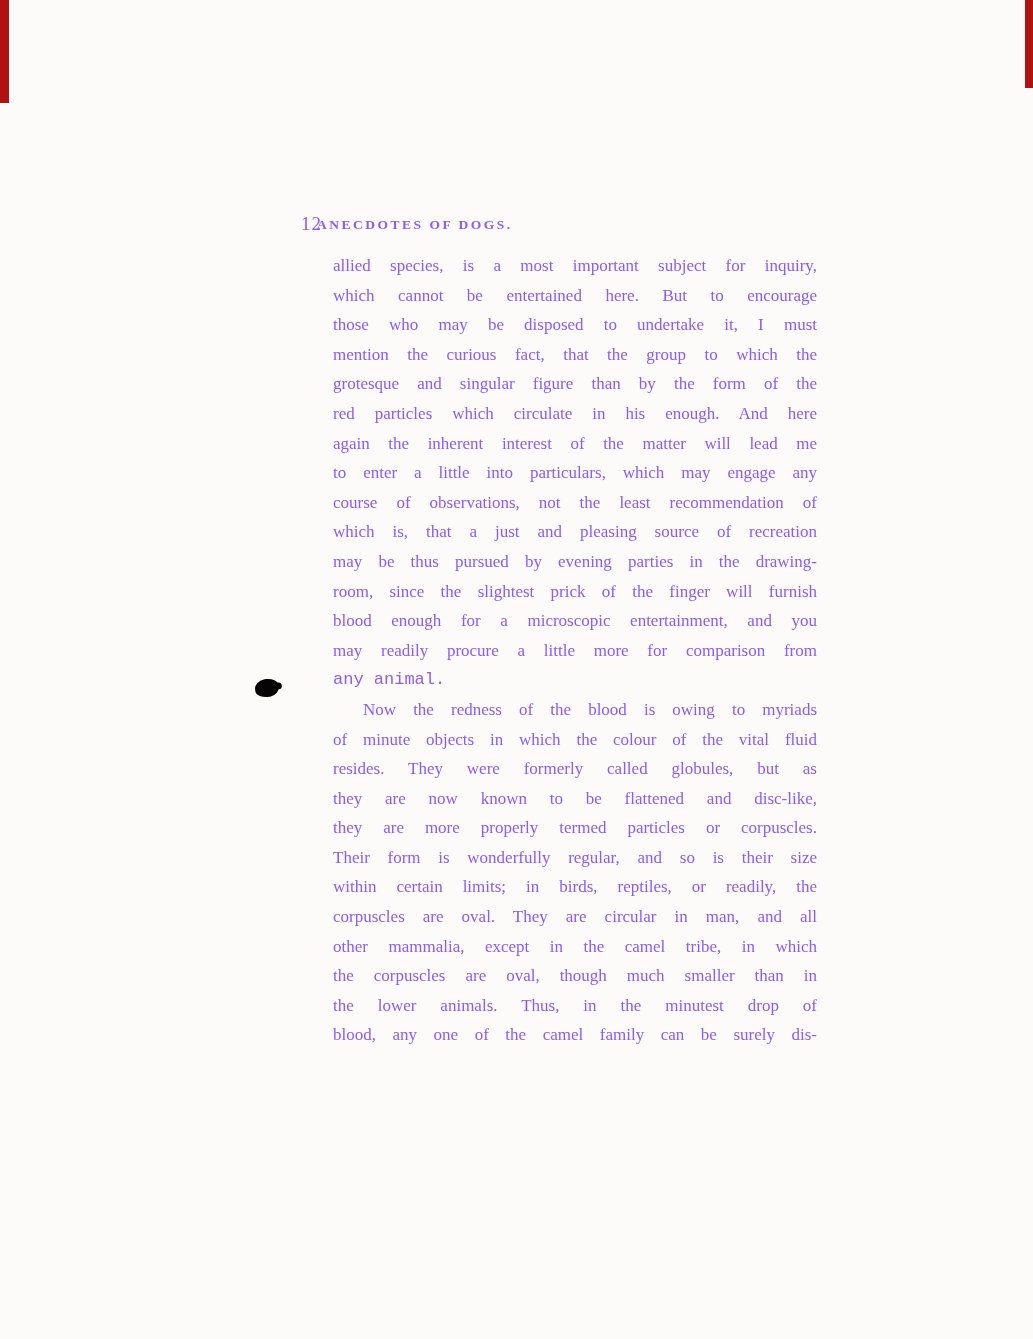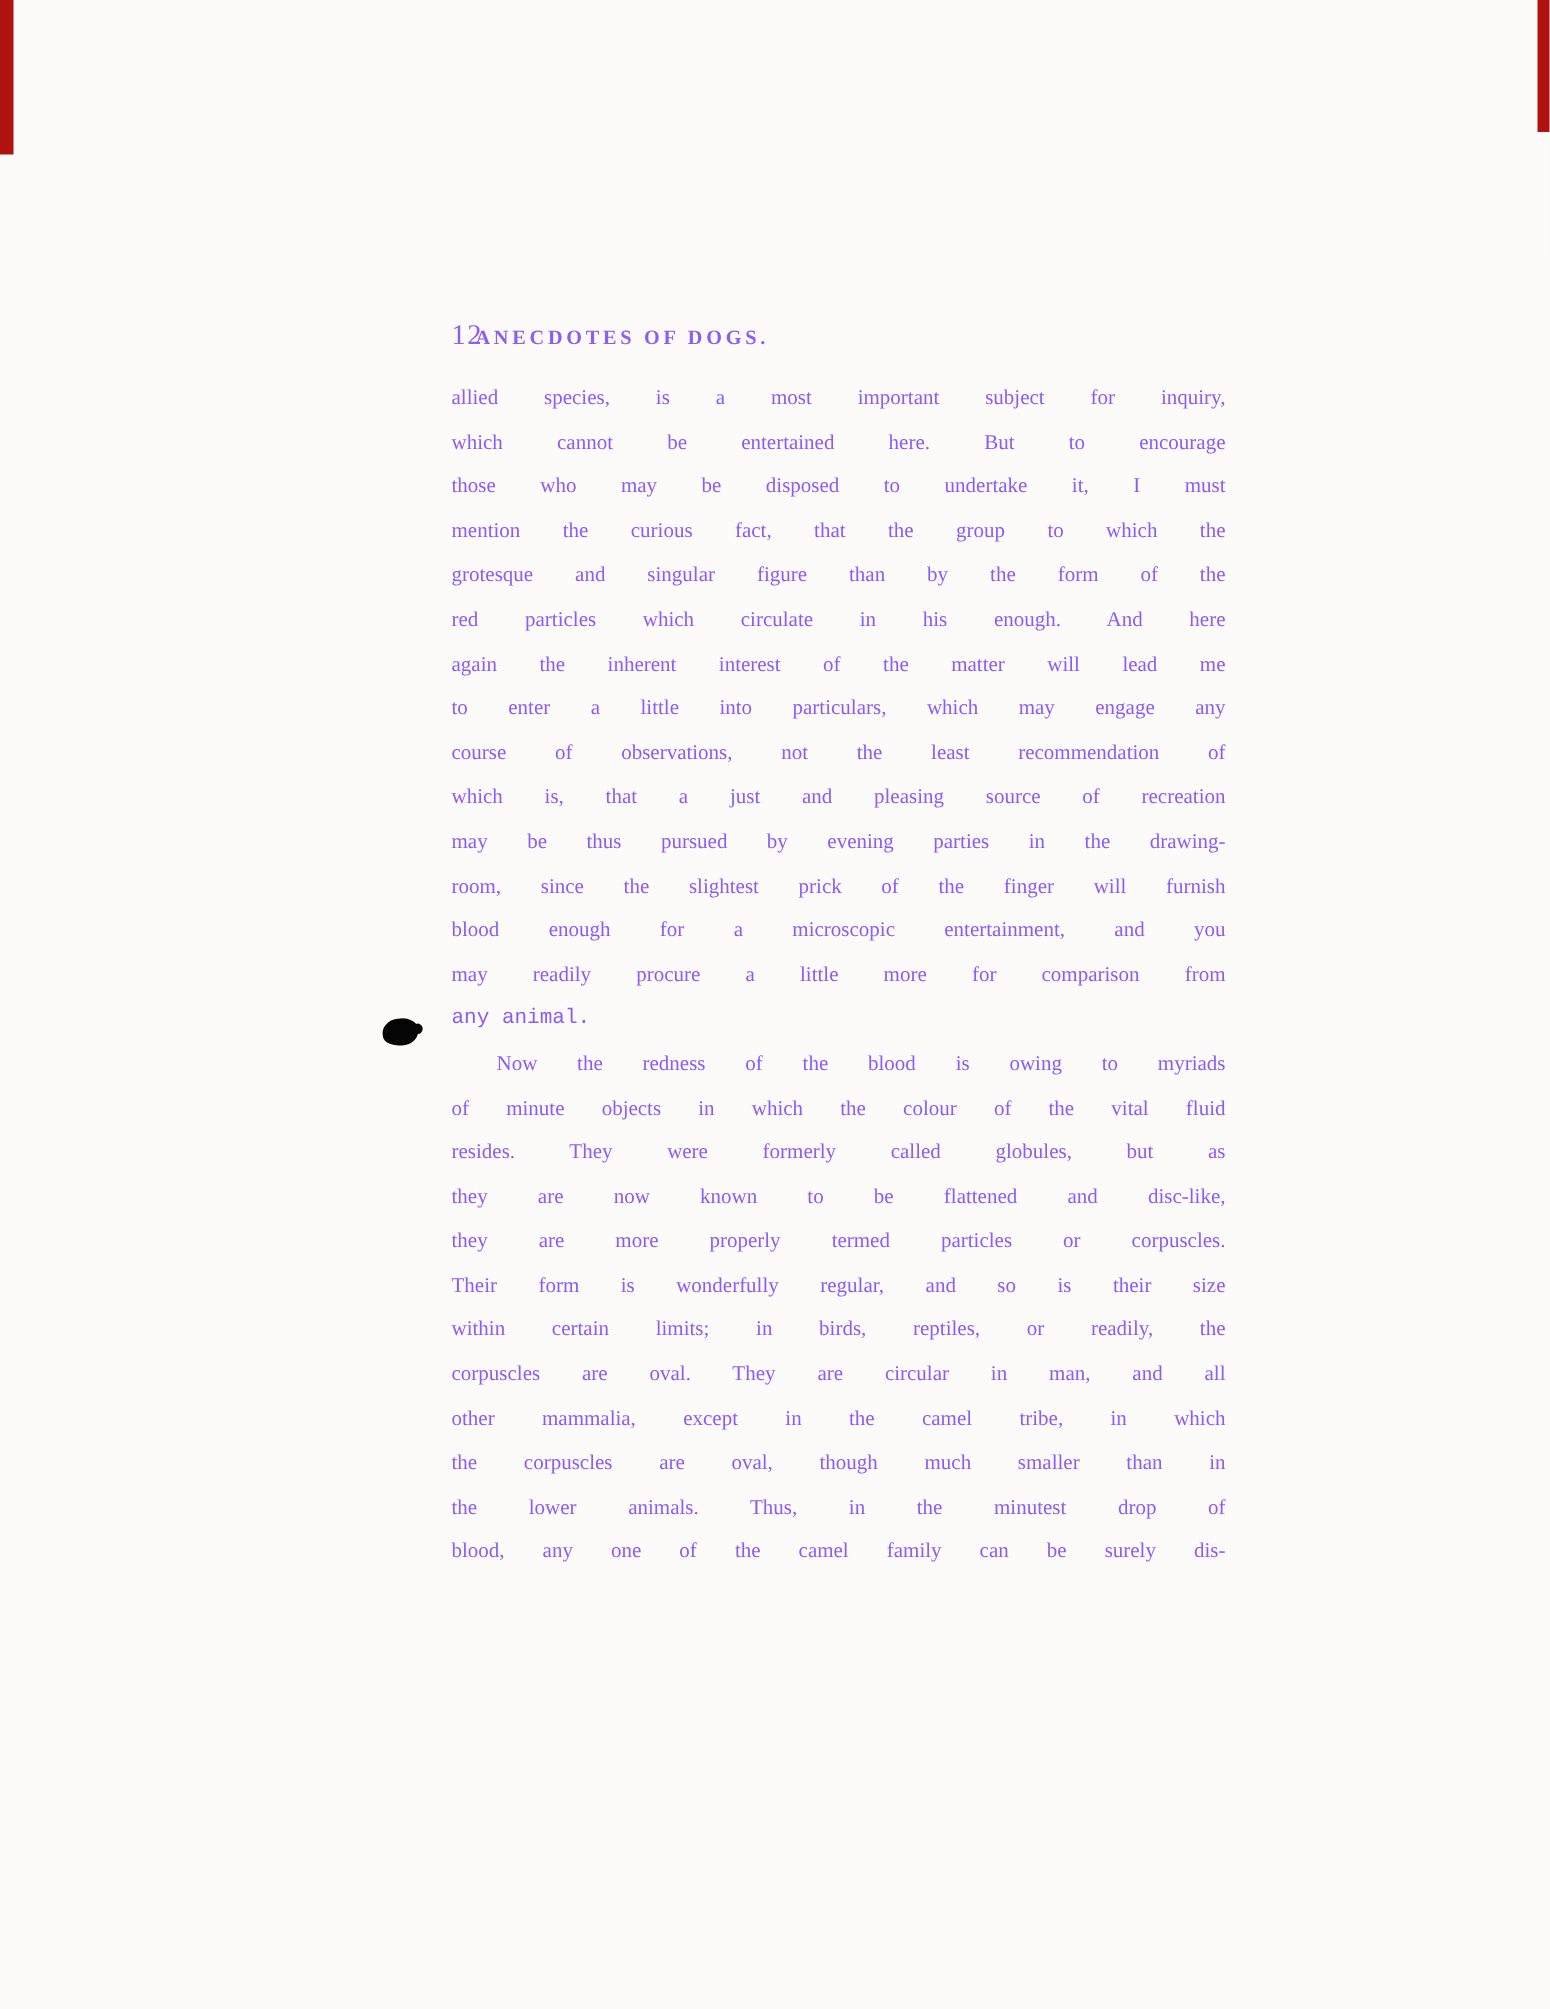--- a/index.html
+++ b/index.html
@@ -48,26 +48,27 @@
     position: absolute;
     left: 16px;
     right: 0;
     top: 4px;
     font-size: 13.5px;
     font-weight: bold;
     letter-spacing: 2.5px;
   }
   .paragraph { margin: 0; }
   .line {
-    font-size: 14px;
+    font-size: 17px;
     line-height: 29.6px;
     text-align: justify;
     text-align-last: justify;
     text-justify: inter-word;
     white-space: normal;
+    margin-left: 32px;
   }
   .line.no-just { text-align-last: left; font-family: Liberation Mono, monospace; }
   .line.indent  { text-indent: 30px; }
 
   
   .ink-blot {
     position: absolute;
     left: 255px;
     top: 679px;
     width: 24px;

